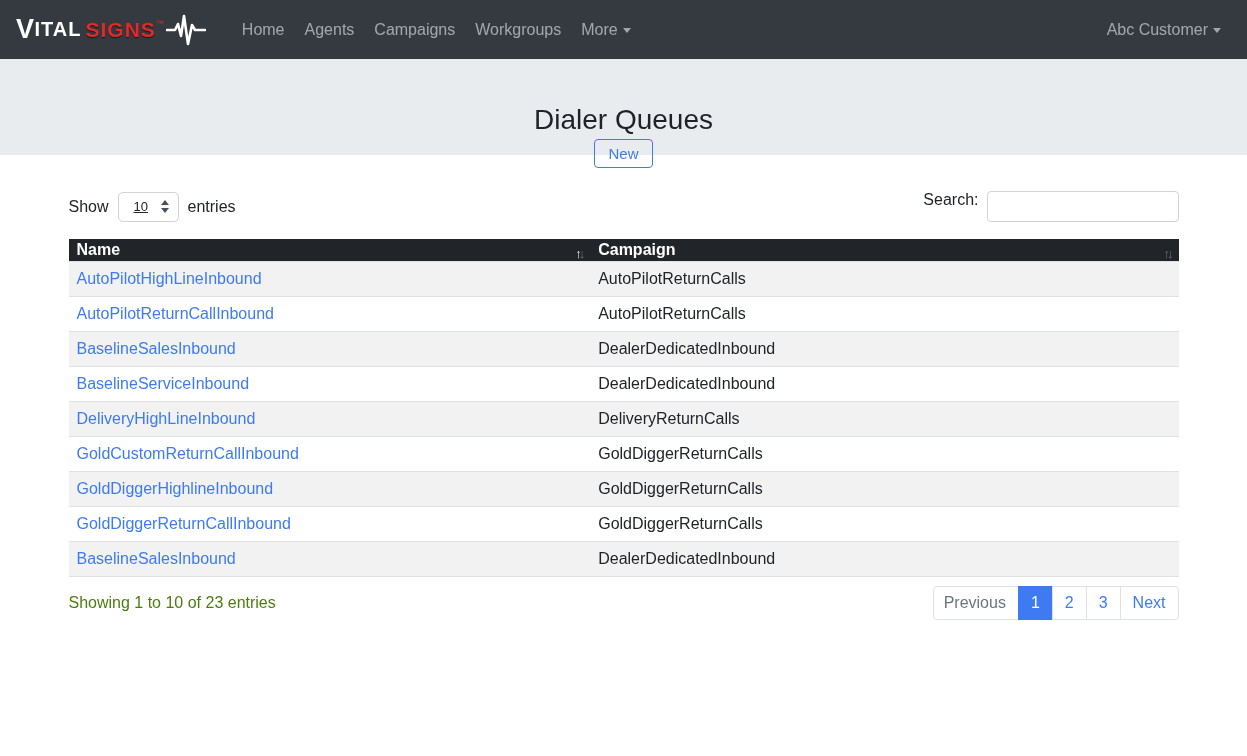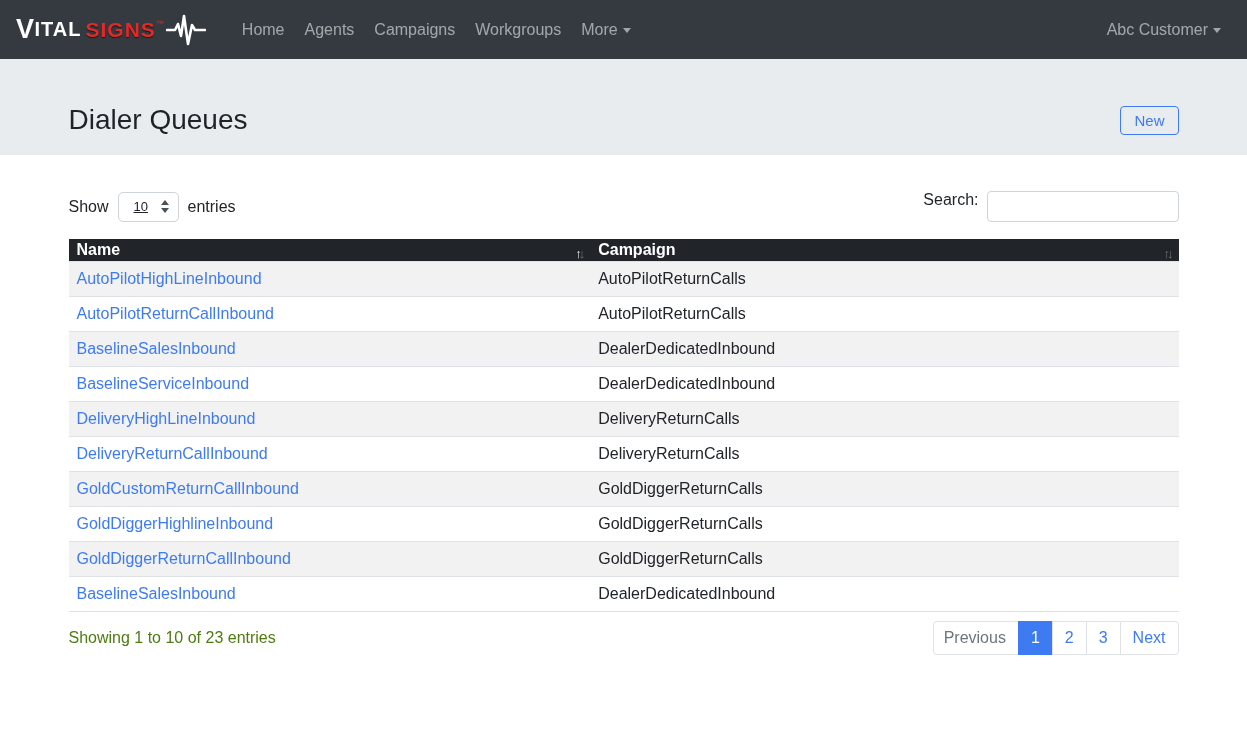--- a/index.html
+++ b/index.html
@@ -14,21 +14,21 @@
   .brand-tm { color: #e12a28; font-size: 8px; vertical-align: top; position: relative; top: -6px; }
   .brand-pulse { margin-left: 2px; }
   .nav-links { display: flex; align-items: center; }
   .nav-link { color: rgba(255,255,255,.55); padding: 8px 10px; cursor: pointer; }
   .navbar-right { margin-left: auto; }
   .caret-down { display: inline-block; width: 0; height: 0; border-left: 4.5px solid transparent; border-right: 4.5px solid transparent; border-top: 5px solid rgba(255,255,255,.55); margin-left: 5px; vertical-align: middle; }
 
   
   .jumbotron { background: #e9ecef; height: 96px; padding: 42px 0 16px 0; }
   .container { width: 1110px; margin: 0 auto; }
-  .jumbo-inner { display: flex; justify-content: space-between; align-items: center; }
+  .jumbo-inner { display: flex; justify-content: space-between; align-items: center; flex-direction: column; }
   .page-title { font-size: 28px; font-weight: 500; line-height: 38px; color: #1f2329; }
   .btn-new { background: transparent; border: 1px solid #3e7bf3; color: #3e7bf3; border-radius: 4px; font-size: 15px; padding: 4px 13px; line-height: 19px; cursor: pointer; font-family: inherit; }
 
   
   .controls { display: flex; justify-content: space-between; align-items: center; margin-top: 36px; }
   .length-wrap { display: flex; align-items: center; gap: 9px; }
   .fake-select { position: relative; width: 61px; height: 30px; border: 1px solid #ced4da; border-radius: 5px; background: #fff; display: flex; align-items: center; padding-left: 15px; font-size: 13px; color: #212529; cursor: pointer; text-decoration: underline; }
   .select-carets { position: absolute; right: 9px; top: 7px; display: flex; flex-direction: column; gap: 3px; }
   .tri-up { width: 0; height: 0; border-left: 4px solid transparent; border-right: 4px solid transparent; border-bottom: 5px solid #495057; }
   .tri-down { width: 0; height: 0; border-left: 4px solid transparent; border-right: 4px solid transparent; border-top: 5px solid #495057; }
@@ -137,24 +137,20 @@
         </tr>
       <tr>
           <td><a class="row-link">BaselineServiceInbound</a></td>
           <td>DealerDedicatedInbound</td>
         </tr>
       <tr>
           <td><a class="row-link">DeliveryHighLineInbound</a></td>
           <td>DeliveryReturnCalls</td>
         </tr>
       <tr>
-          <td><a class="row-link">DeliveryReturnCallInbound</a></td>
-          <td>DeliveryReturnCalls</td>
-        </tr>
-      <tr>
           <td><a class="row-link">GoldCustomReturnCallInbound</a></td>
           <td>GoldDiggerReturnCalls</td>
         </tr>
       <tr>
           <td><a class="row-link">GoldDiggerHighlineInbound</a></td>
           <td>GoldDiggerReturnCalls</td>
         </tr>
       <tr>
           <td><a class="row-link">GoldDiggerReturnCallInbound</a></td>
           <td>GoldDiggerReturnCalls</td>

